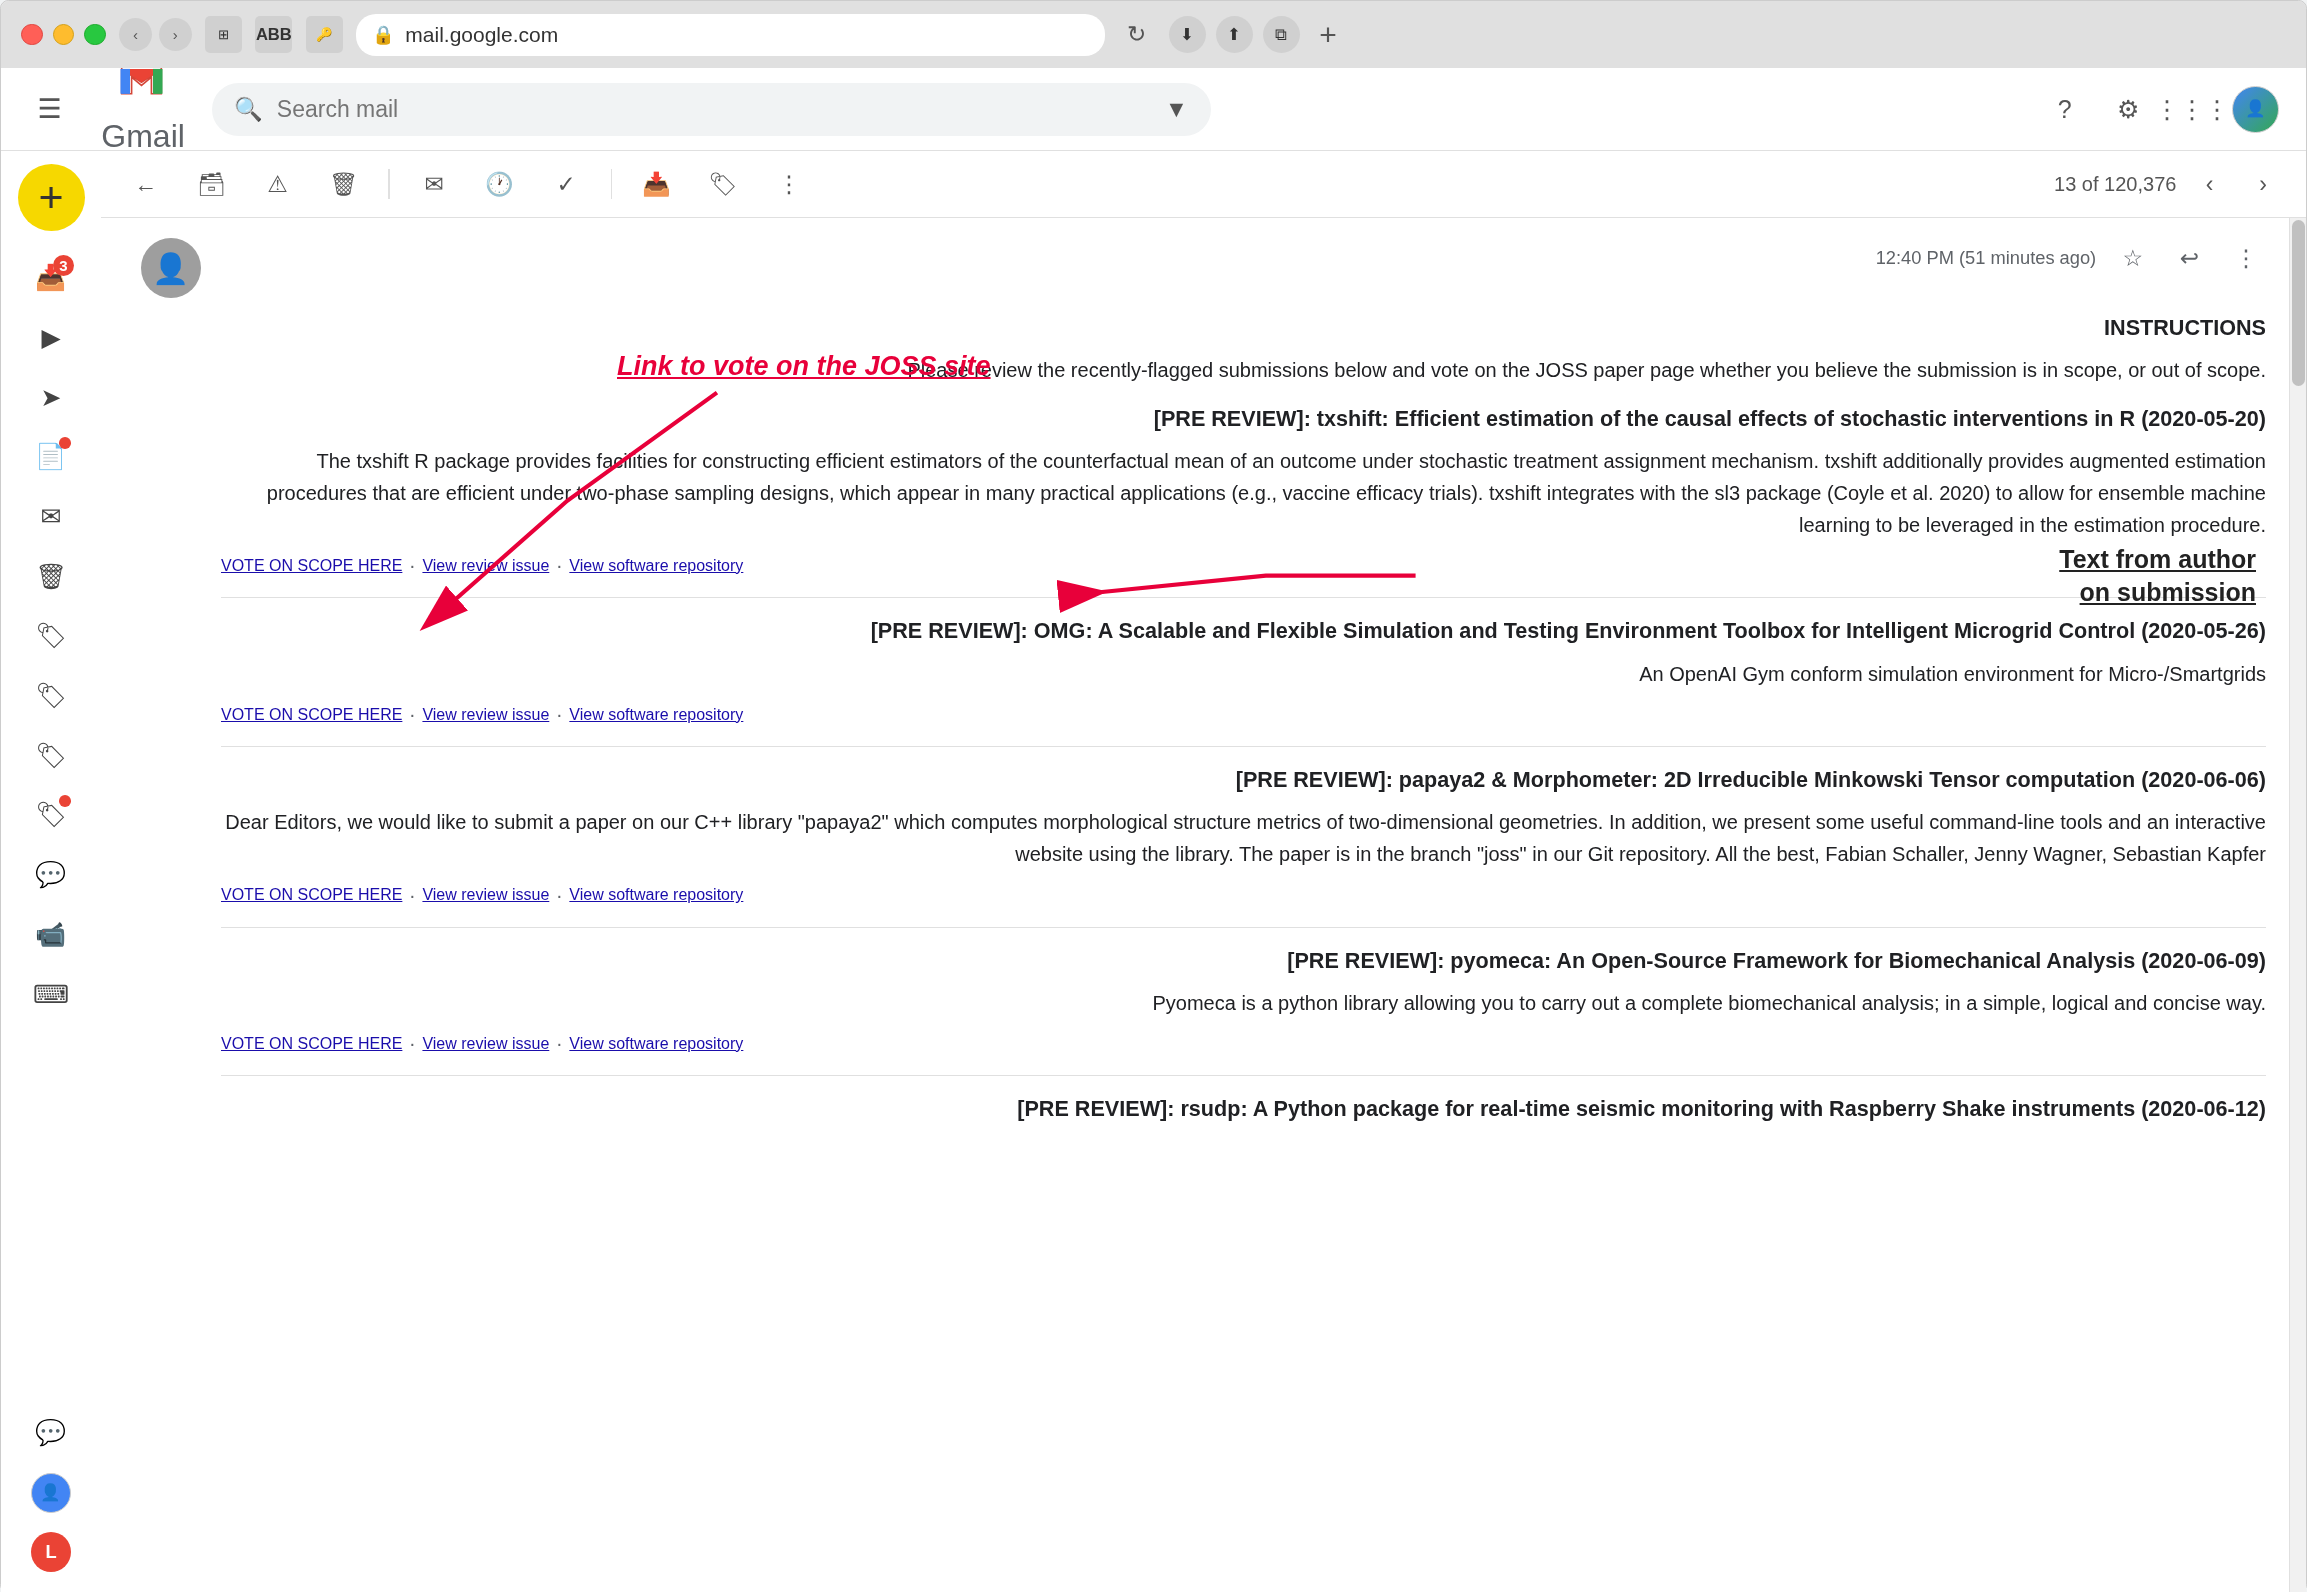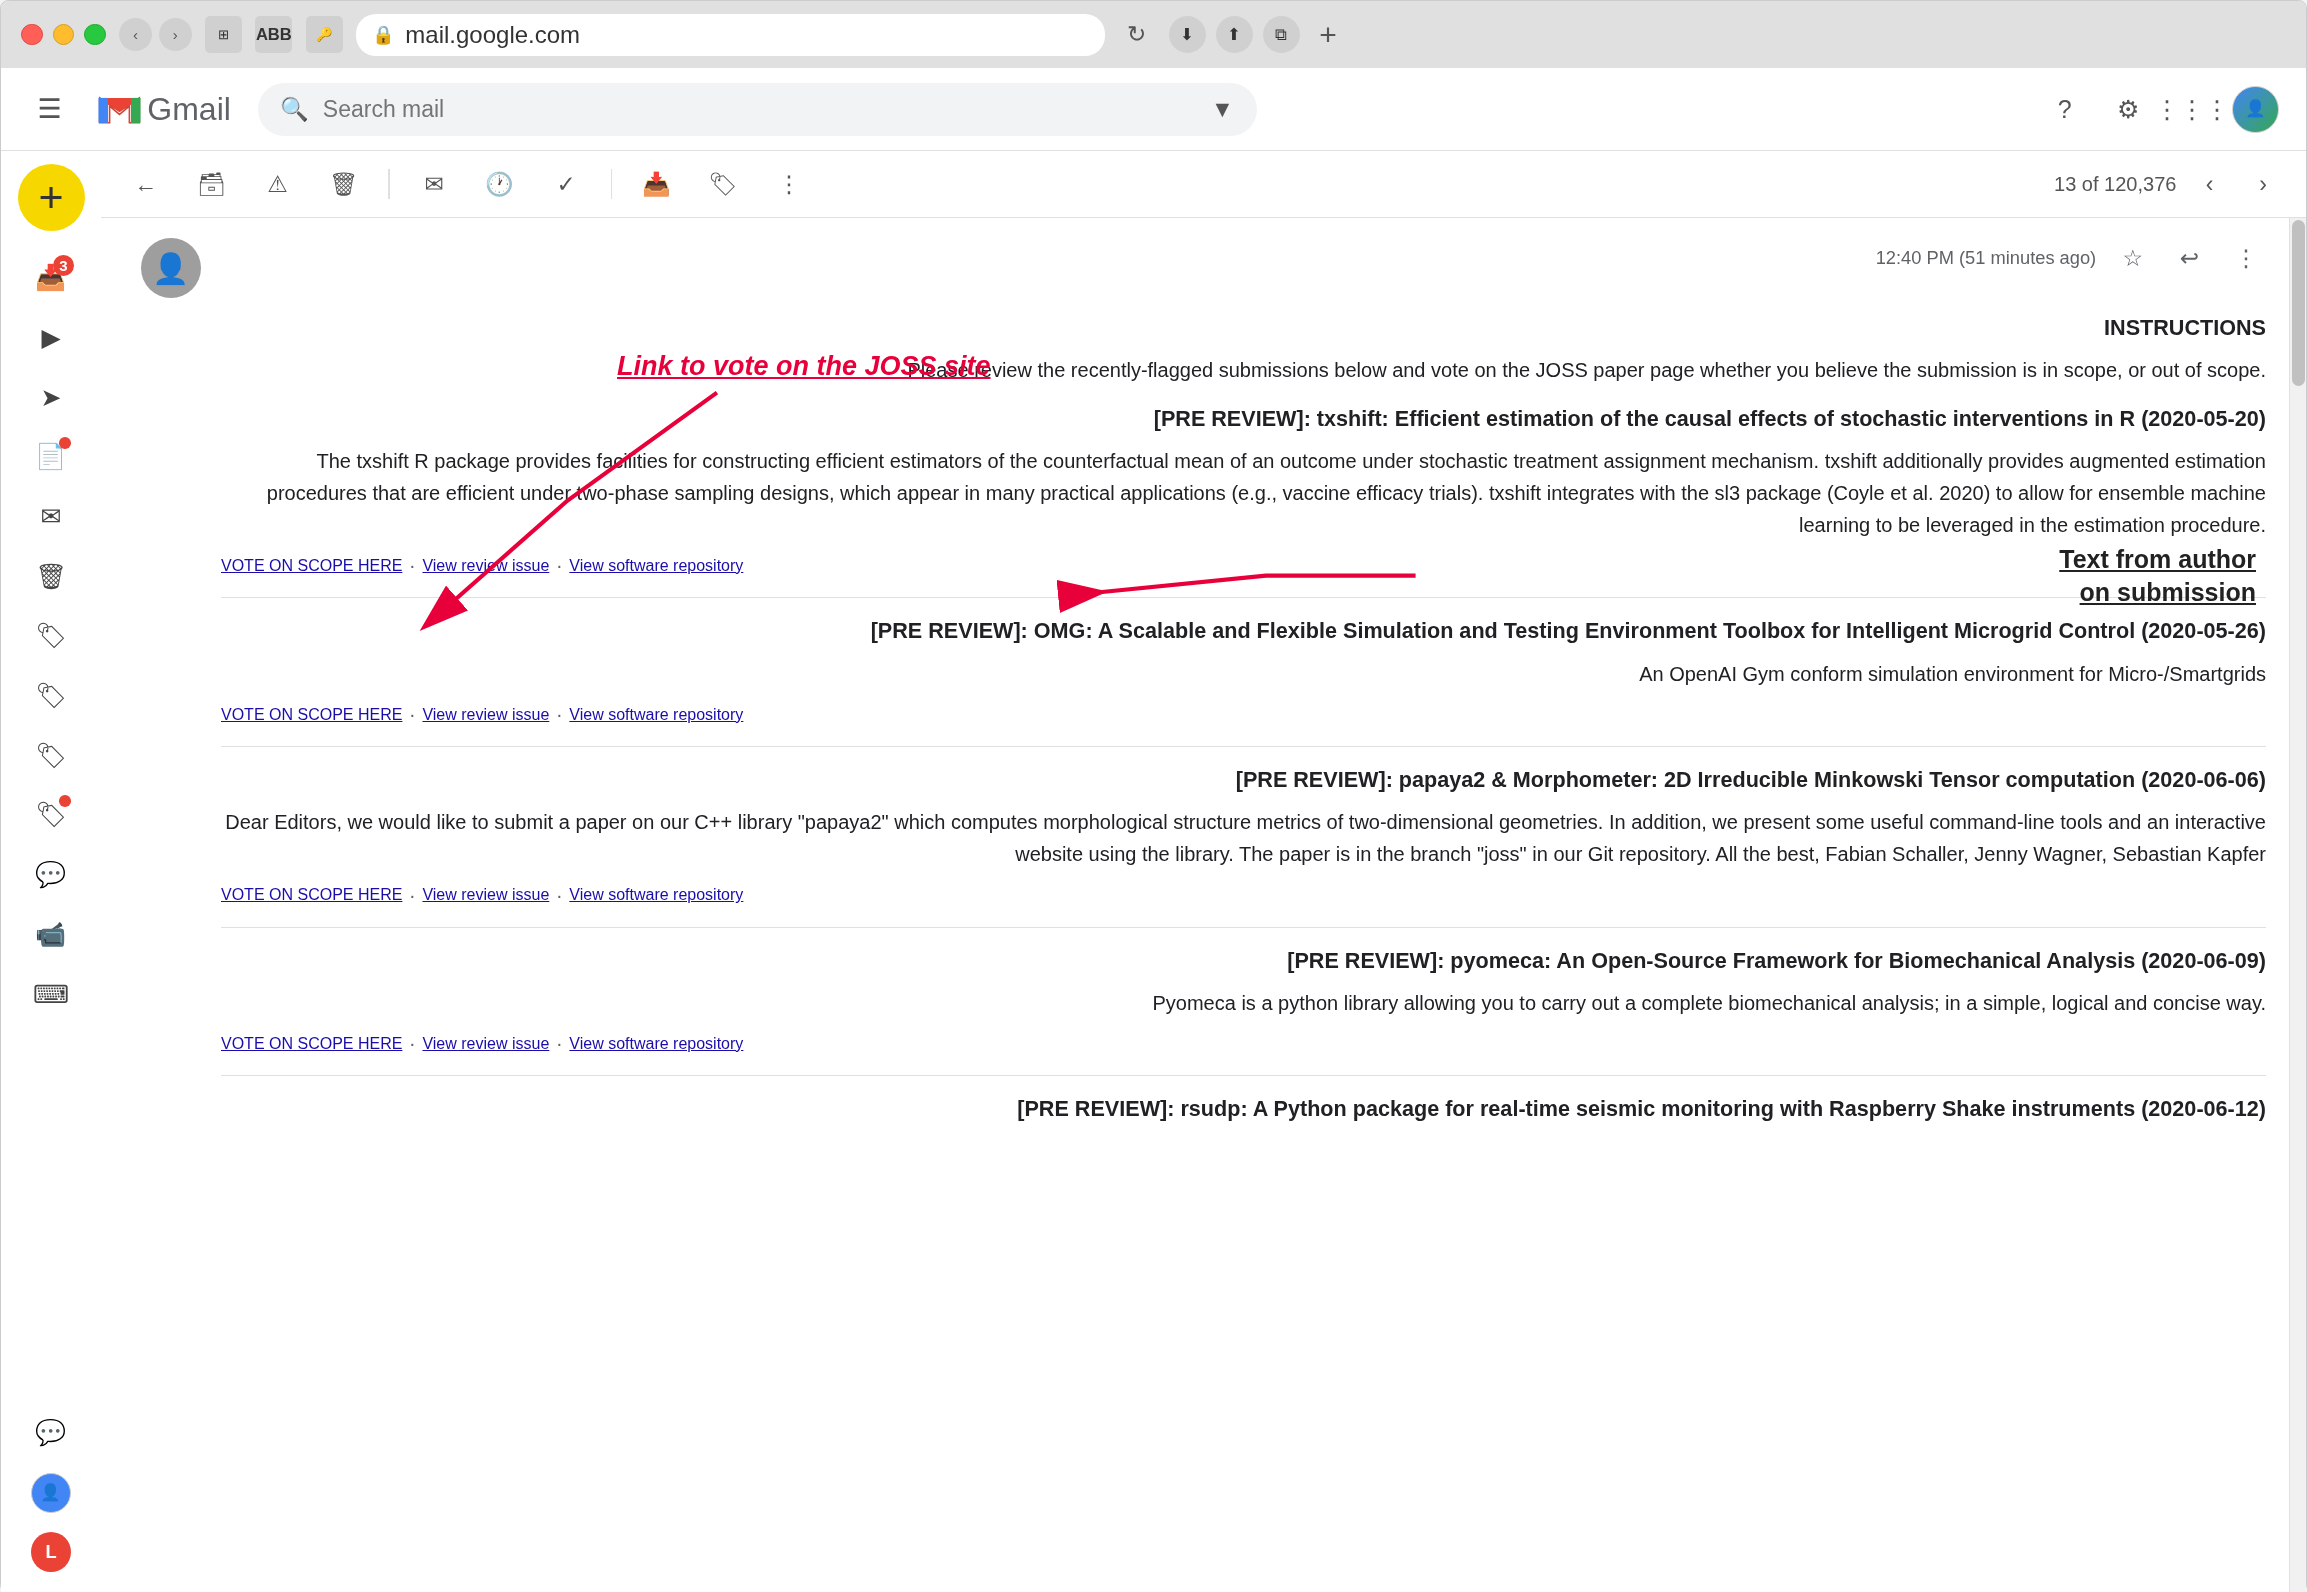--- a/index.html
+++ b/index.html
@@ -142,24 +142,25 @@
       font-size: 27px;
       color: #555;
       display: flex; align-items: center; justify-content: center;
       width: 43px; height: 43px;
       border-radius: 50%;
     }
 
     .gmail-logo {
       display: flex;
       align-items: center;
-      gap: 3px;
+      gap: 21px;
       font-size: 32px;
       font-weight: 300;
       color: #555;
+      flex-direction: column;
     }
 
     .search-bar {
       flex: 1;
       max-width: 999px;
       height: 53px;
       background: #f1f3f4;
       border-radius: 27px;
       display: flex;
       align-items: center;
@@ -485,21 +486,21 @@
     </div>
     <div class="nav-buttons">
       <button class="nav-btn">‹</button>
       <button class="nav-btn">›</button>
     </div>
     <button class="tab-icon-btn">⊞</button>
     <button class="tab-icon-btn" style="font-size:16.6px; font-weight:bold;">ABB</button>
     <button class="tab-icon-btn">🔑</button>
     <div class="address-bar">
       <span class="lock-icon">🔒</span>
-      <span style="font-size:24px;color:#333;">mail.google.com</span>
+      <span style="font-size:21px;color:#333;">mail.google.com</span>
     </div>
     <button class="reload-btn">↻</button>
     <div class="browser-actions">
       <button class="browser-action-btn">⬇</button>
       <button class="browser-action-btn">⬆</button>
       <button class="browser-action-btn">⧉</button>
       <button class="add-tab-btn">+</button>
     </div>
   </div>
 

